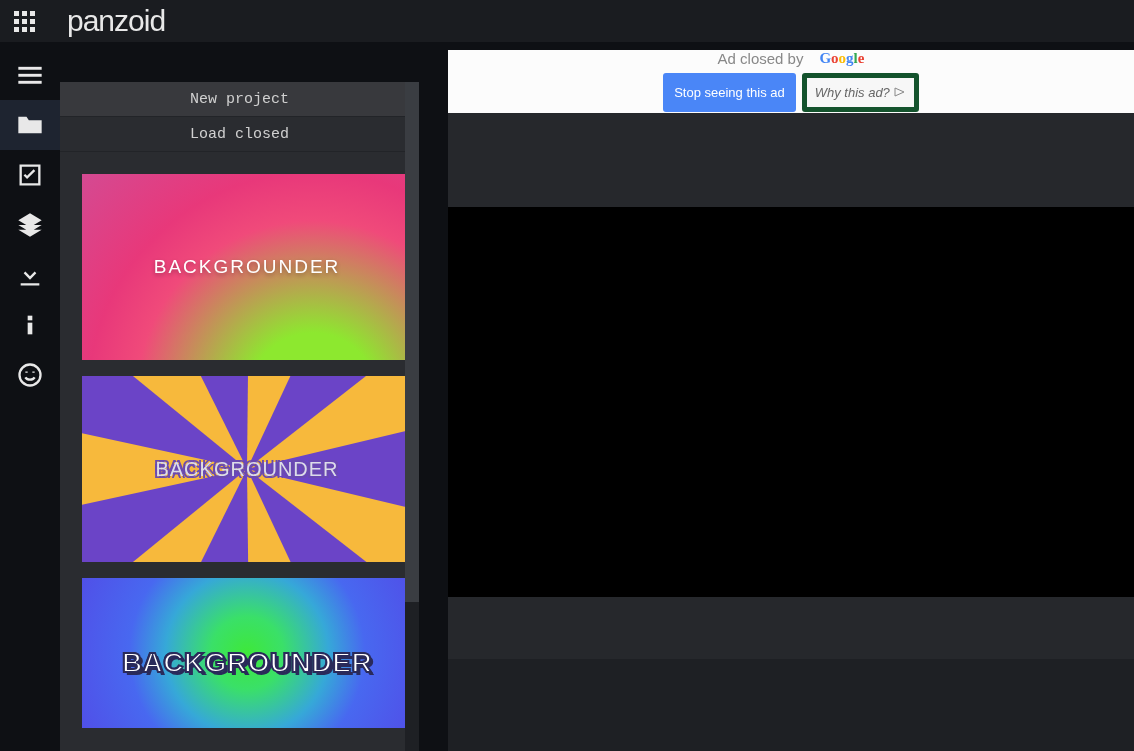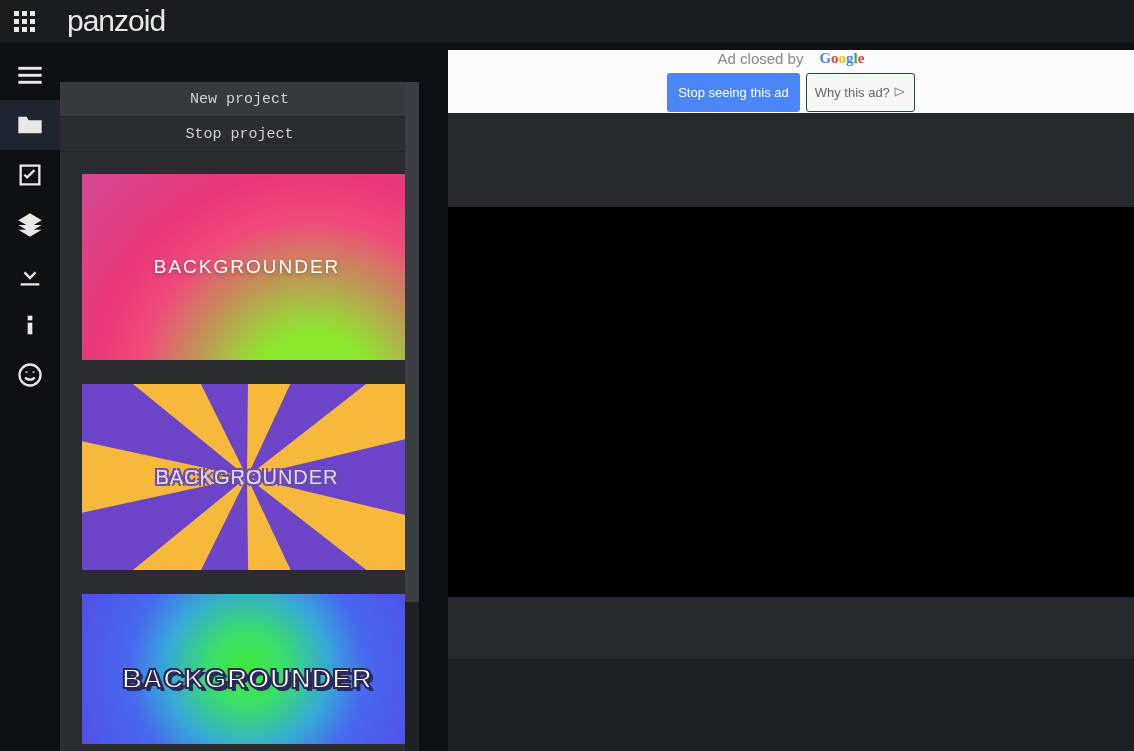--- a/index.html
+++ b/index.html
@@ -97,21 +97,21 @@
   cursor: pointer;
 }
 .menu-item:first-child { background: #38393d; }
 
 .templates {
   flex: 1;
   overflow: hidden;
   padding: 22px 22px 0 22px;
   display: flex;
   flex-direction: column;
-  gap: 24px;
+  gap: 16px;
 }
 
 .card {
   position: relative;
   width: 330px;
   height: 186px;
   cursor: pointer;
   flex-shrink: 0;
   display: flex;
   align-items: center;
@@ -202,28 +202,29 @@
   color: #fff;
   border: none;
   padding: 12px 11px;
   font-size: 13px;
   border-radius: 3px;
   cursor: pointer;
 }
 .ad-btn-white {
   background: #f7f7f7;
   color: #666;
-  border: 1px solid #14532d;
+  border: 5px solid #14532d;
   padding: 4px 8px;
   font-size: 13px;
   border-radius: 3px;
   cursor: pointer;
   display: flex;
   align-items: center;
   gap: 4px;
+  font-style: italic;
 }
 .gap1 { height: 94px; background: #26282c; }
 .preview { flex: 0 0 390px; background: #000; }
 .gap2 { height: 62px; background: #26282c; }
 .timeline { flex: 1; background: #1e2024; }
 </style>
 </head>
 <body>
 
 <div class="topbar">
@@ -278,21 +279,21 @@
   <div class="rail-item smile">
     <svg viewBox="0 0 24 24">
         <circle cx="12" cy="12" r="9"></circle>
         <path d="M8 14c1 1.5 2.5 2 4 2s3-.5 4-2M9 9v1M15 9v1"></path>
       </svg>
   </div>
 </div>
 
 <div class="panel">
   <div class="menu-item">New project</div>
-  <div class="menu-item">Stop project</div>
+  <div class="menu-item">Load closed</div>
 
   <div class="templates">
     <div class="card card1">
       <span class="card-label">BACKGROUNDER</span>
     </div>
     <div class="card card2">
       <svg class="spiral" viewBox="-250 -250 500 500">
         <g fill="#6b44c7">
           <path d="M0 0 L250 -60 A257 257 0 0 1 250 60 Z" transform="rotate(0)"></path>
           <path d="M0 0 L250 -60 A257 257 0 0 1 250 60 Z" transform="rotate(51.4)"></path>

